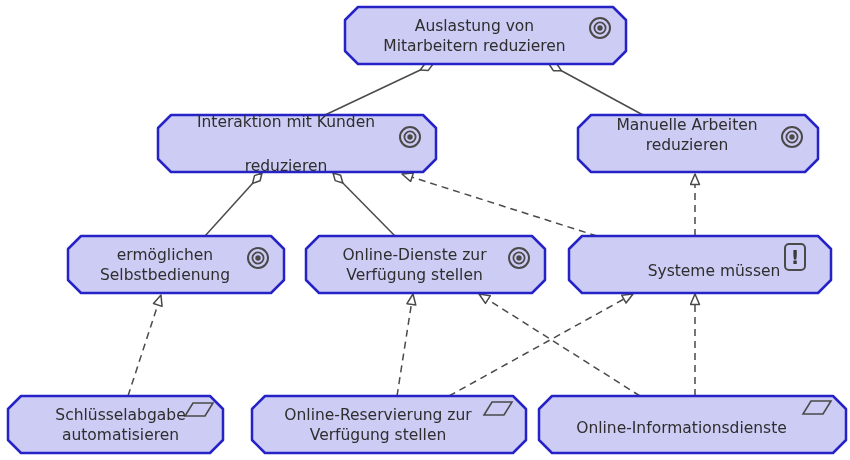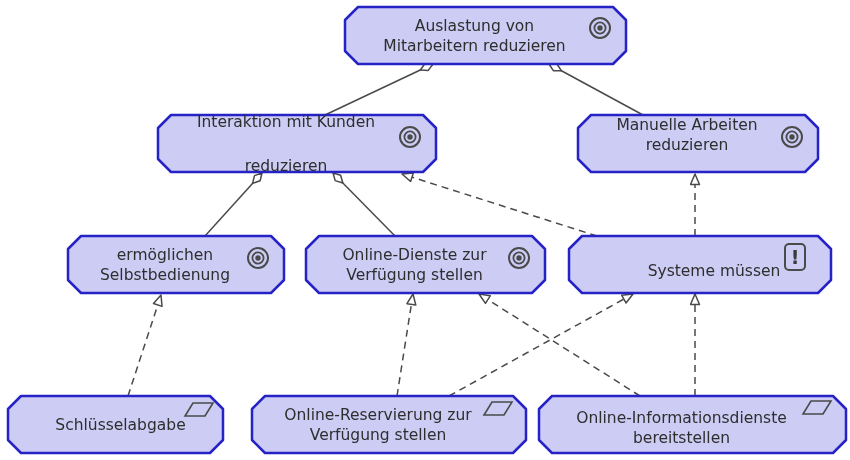--- a/index.html
+++ b/index.html
@@ -126,23 +126,23 @@
   </div>
   <div class="label" style="left:306px;top:236px;width:239px;height:57px;justify-content:center;">
     <span>Online-Dienste zur</span>
       <span>Verfügung stellen</span>
   </div>
   <div class="label" style="left:594px;top:236px;width:262px;height:69px;">
     <span>Systeme müssen</span>
   </div>
   <div class="label" style="left:8px;top:396px;width:215px;height:57px;margin-left:16px;">
     <span>Schlüsselabgabe</span>
+      <span>automatisieren</span>
   </div>
   <div class="label" style="left:252px;top:396px;width:274px;height:57px;text-align:right;">
     <span>Online-Reservierung zur</span>
       <span>Verfügung stellen</span>
   </div>
   <div class="label" style="left:539px;top:396px;width:307px;height:64px;">
     <span>Online-Informationsdienste</span>
-      <span>bereitstellen</span>
   </div>
 
 </div>
 
 </body></html>

